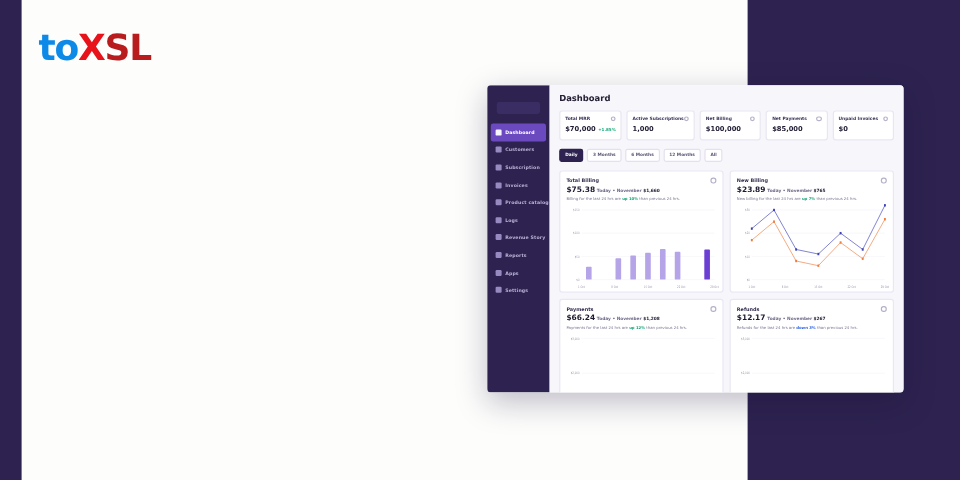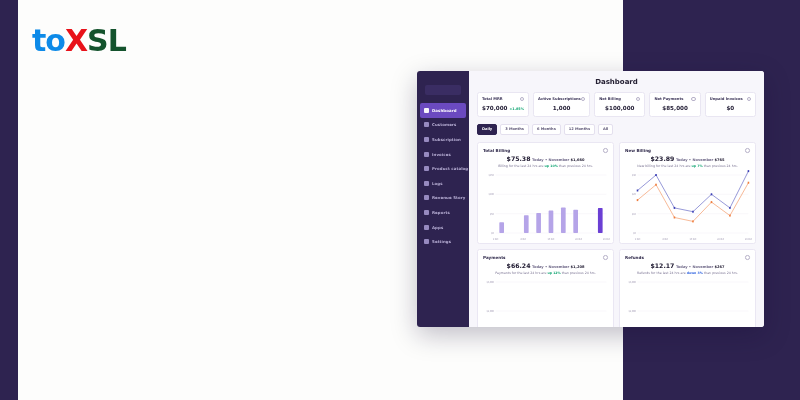--- a/index.html
+++ b/index.html
@@ -22,40 +22,39 @@
   }
 
   
   .logo {
     position: absolute; left: 32px; top: 26px;
     font-size: 30px; font-weight: 700; letter-spacing: -1px;
     line-height: 1;
   }
   .logo .lo-to { color: #0d8ae8; }
   .logo .lo-x  { color: #e8121a; }
-  .logo .lo-sl { color: #14532d; }
+  .logo .lo-sl { color: #b91c1c; }
 
   
   .headline {
     position: absolute; left: 34px; top: 140px; width: 390px;
     font-size: 25.5px; line-height: 1.38; font-weight: 400;
     color: #1b1b1b; letter-spacing: -0.2px;
   }
   .headline .accent { color: #5c2e95; font-weight: 700; }
 
   
   .dash {
-    position: absolute; left: 417px; top: 71px;
+    position: absolute; left: 406px; top: 71px;
     width: 347px; height: 256px;
     background: #ffffff;
     border-radius: 3px;
     box-shadow: 0 8px 26px rgba(20,10,50,.26);
     overflow: hidden;
     display: flex;
-    text-align: center;
   }
   
   .dash-side {
     width: 52px; background: #2e2350; flex: none;
     padding-top: 14px;
   }
   .side-logo { height: 10px; margin: 0 8px 8px; border-radius: 2px; background: #3a2d63; }
   .side-item {
     display: flex; align-items: center; gap: 3px;
     height: 14.6px; margin: 0 3px; padding-left: 4px;

